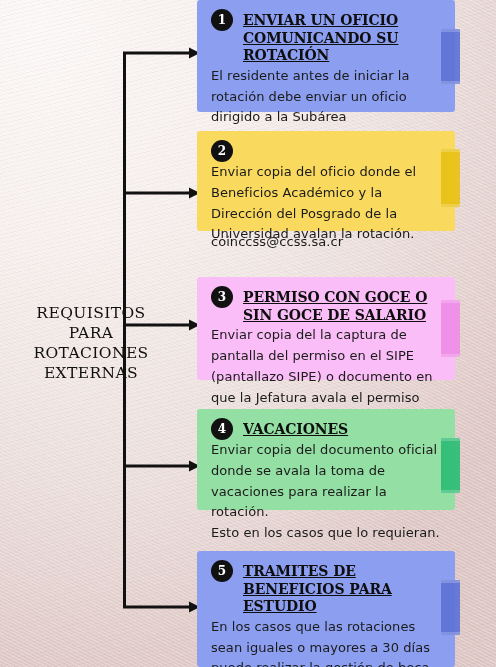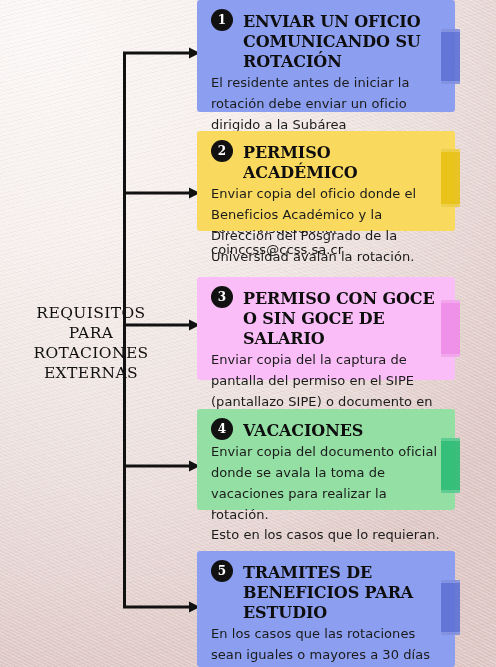--- a/index.html
+++ b/index.html
@@ -77,27 +77,28 @@
     line-height:22px;
     text-align:center;
     vertical-align:middle;
     float:left;
     margin-right:10px;
   }
   .ctitle{
     display:block;
     font-family:"DejaVu Serif", serif;
     font-weight:bold;
-    font-size:16px;
+    font-size:14px;
     line-height:1.26;
     letter-spacing:-.1px;
     color:#0e0e0e;
     text-transform:uppercase;
     padding-top:3px;
     overflow:hidden;
+    text-decoration:underline;
   }
   .cbody{
     clear:both;
     font-family:"DejaVu Sans", sans-serif;
     font-size:13px;
     line-height:1.60;
     color:#1b1b1b;
     letter-spacing:.05px;
     margin-top:1px;
     white-space:pre-line;
@@ -136,21 +137,20 @@
         <div class="cardhead">
           <span class="badge">1</span>
           <span class="ctitle">ENVIAR UN OFICIO COMUNICANDO SU ROTACIÓN</span>
         </div>
         <div class="cbody">El residente antes de iniciar la rotación debe enviar un oficio dirigido a la Subárea Administración de Campo Clínicos, Internados y Posgrados  adjuntando los documentos que se mencionan a continuación al correo institucional coinccss@ccss.sa.cr</div>
       </div>
       <div class="tape" style="position: absolute; left: 441px; top: 29px; height: 55px; background: rgb(95, 115, 214);"></div>
       <div class="card" style="left: 197px; top: 131px; width: 258px; height: 100px; background: rgb(250, 218, 94);">
         <div class="cardhead">
           <span class="badge">2</span>
-          <span class="ctitle">PERMISO ACADÉMICO</span>
         </div>
         <div class="cbody">Enviar copia del oficio donde el Beneficios Académico y la Dirección del Posgrado de la Universidad avalan la rotación.</div>
       </div>
       <div class="tape" style="position: absolute; left: 441px; top: 149px; height: 58px; background: rgb(232, 194, 21);"></div>
       <div class="card" style="left: 197px; top: 277px; width: 258px; height: 103px; background: rgb(251, 189, 247);">
         <div class="cardhead">
           <span class="badge">3</span>
           <span class="ctitle">PERMISO CON GOCE O SIN GOCE DE SALARIO</span>
         </div>
         <div class="cbody">Enviar copia del la captura de pantalla del permiso  en el SIPE (pantallazo SIPE) o documento en que la Jefatura avala el permiso con goce de salario o sin goce de salario.

